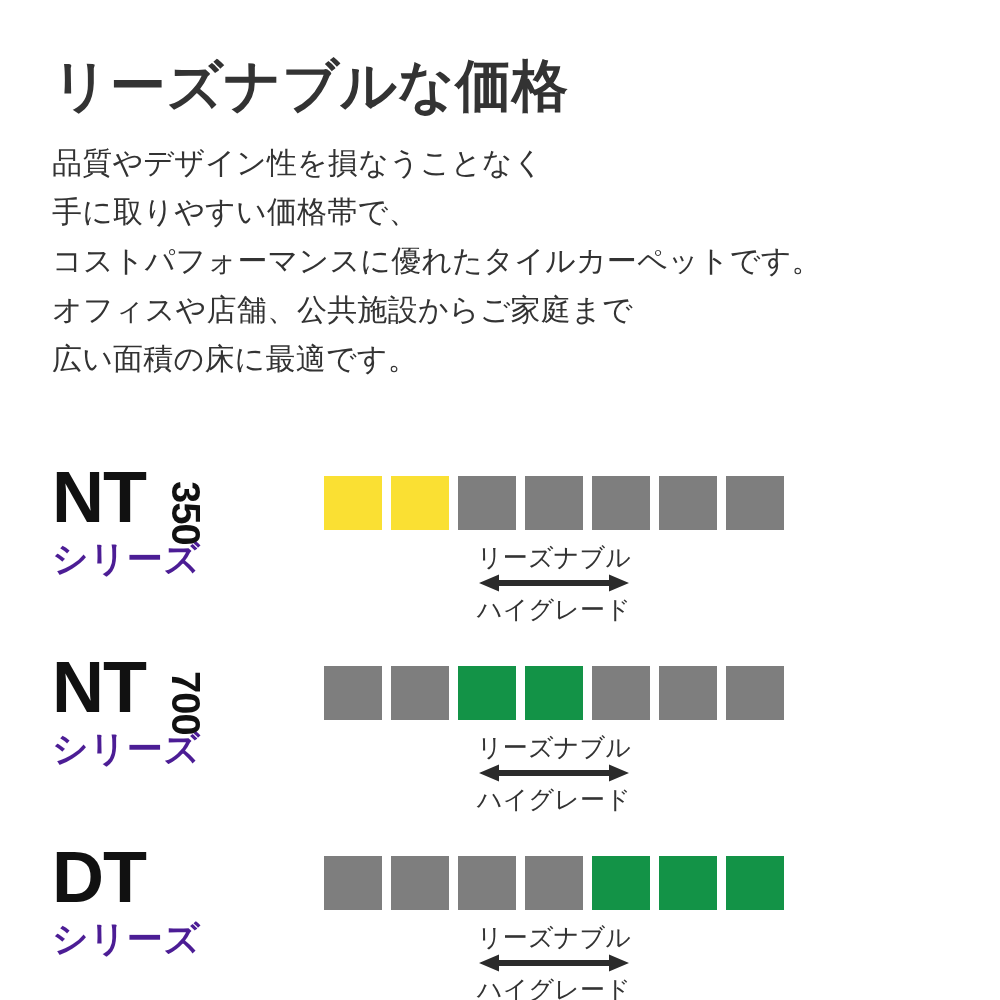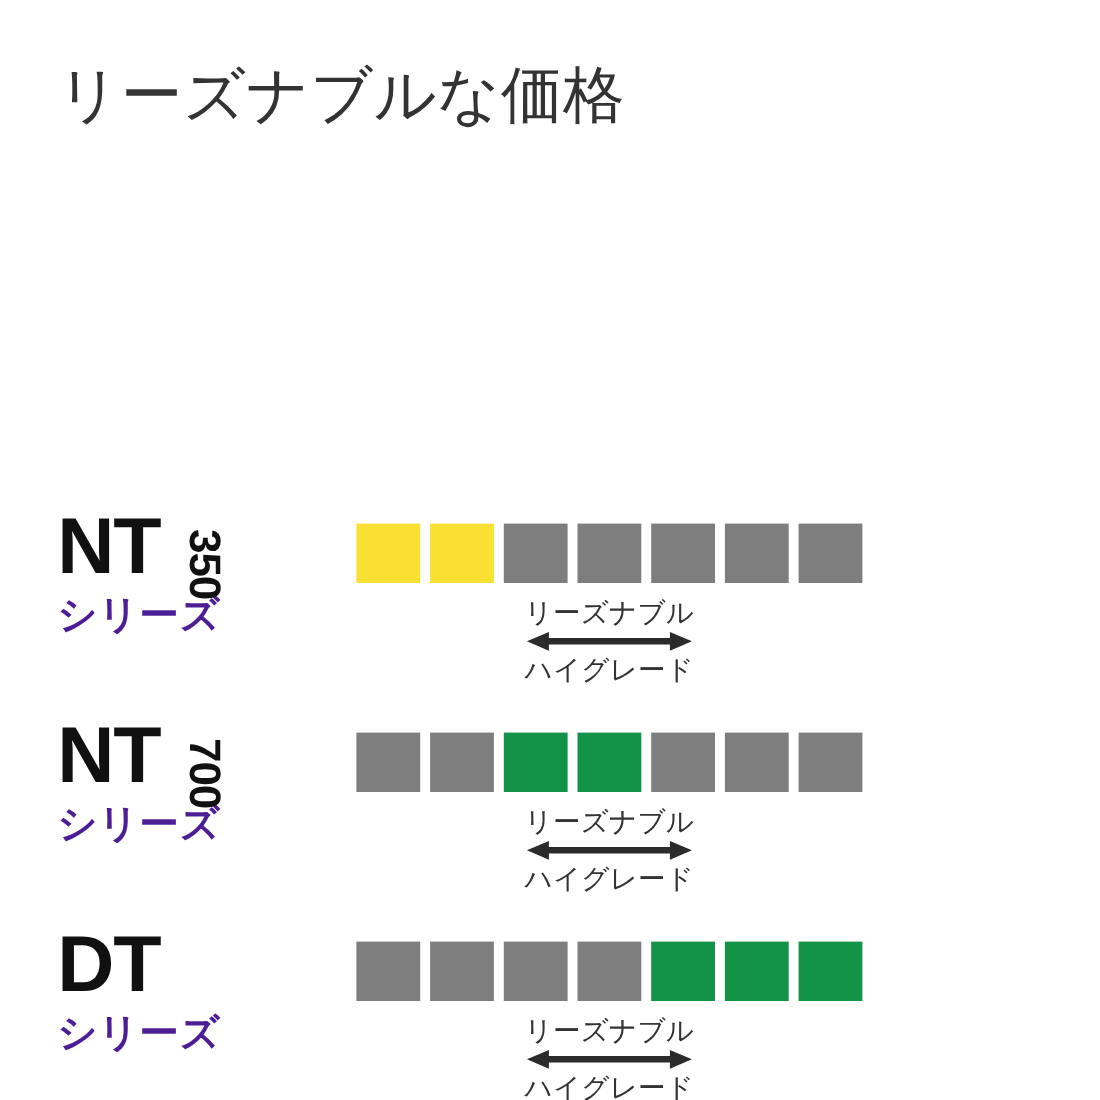--- a/index.html
+++ b/index.html
@@ -28,21 +28,21 @@
   .heading-block {
     position: absolute;
     left: 52px;
     top: 56px;
     width: 900px;
   }
 
   .page-title {
     font-size: 56px;
     line-height: 1.08;
-    font-weight: 400;
+    font-weight: 700;
     letter-spacing: 0.5px;
     color: #333333;
     margin: 0;
     white-space: nowrap;
   }
 
   .body-copy {
     margin: 0;
     padding-top: 22px;
   }
@@ -165,20 +165,27 @@
   .caption-arrow svg { display: block; }
 </style>
 </head>
 <body>
 
 <div class="page">
 
   <div class="heading-block">
     <h1 class="page-title">リーズナブルな価格</h1>
 
+    <div class="body-copy">
+      <div class="body-line">品質やデザイン性を損なうことなく</div>
+      <div class="body-line">手に取りやすい価格帯で、</div>
+      <div class="body-line">コストパフォーマンスに優れたタイルカーペットです。</div>
+      <div class="body-line">オフィスや店舗、公共施設からご家庭まで</div>
+      <div class="body-line">広い面積の床に最適です。</div>
+    </div>
   </div>
 
   <div class="series-row row-0">
     <div class="series-label">
       <div class="series-name">
         <span class="series-code">NT</span>
         <span class="series-suffix">350</span>
       </div>
       <div class="series-sub">シリーズ</div>
     </div>

